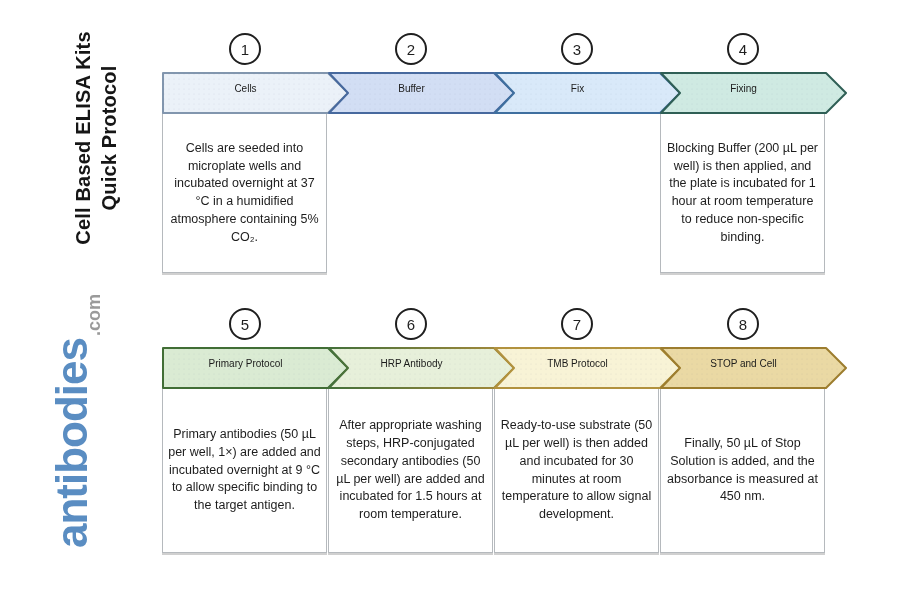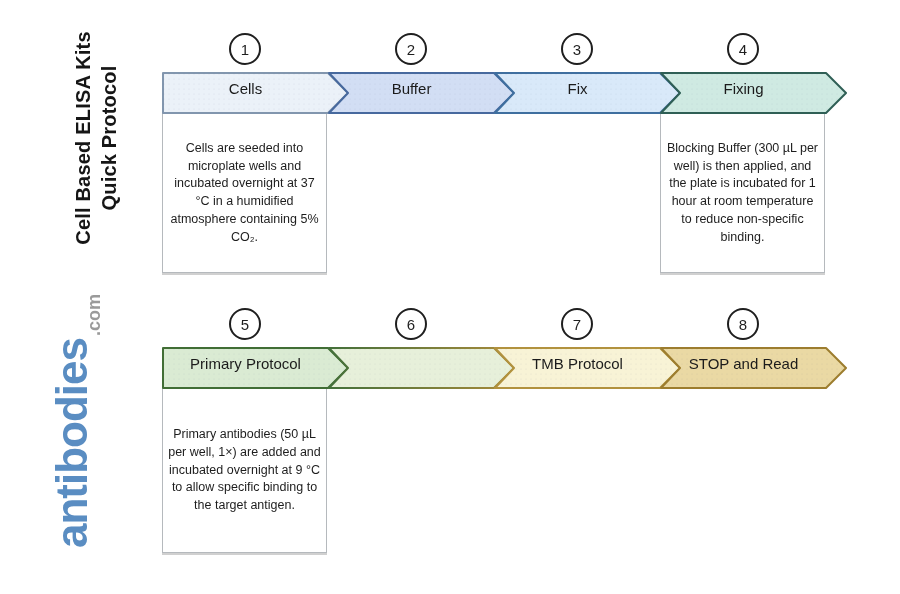--- a/index.html
+++ b/index.html
@@ -28,21 +28,21 @@
   
   .circle{
     position:absolute;width:28px;height:28px;border:2px solid #1f1f1f;border-radius:50%;
     background:#ffffff;display:flex;align-items:center;justify-content:center;
     font-size:15px;color:#1f1f1f;z-index:3;
   }
   .arrow-svg{position:absolute;width:188px;height:42px;z-index:1;}
   .arrow-label{
     position:absolute;width:167px;height:32px;z-index:2;
     display:flex;align-items:center;justify-content:center;
-    font-size:15px;color:#1b1b1b;
+    font-size:10px;color:#1b1b1b;
   }
   .desc-box{
     position:absolute;width:165px;
     background:#ffffff;border:1px solid #b5b9bd;
     box-shadow:0 2px 0 rgba(120,120,120,0.35);
     display:flex;align-items:center;justify-content:center;
     padding:6px 5px;box-sizing:border-box;z-index:0;
   }
   .desc-box p{
     margin:0;text-align:center;font-size:12.5px;line-height:1.42;color:#1d1d1d;
@@ -117,21 +117,21 @@
 
   <div class="circle r1 cc4">
       <span>4</span>
     </div>
   <svg class="arrow-svg r1 c4" viewBox="0 0 188 42">
     <polygon points="1,1 166,1 186,21 166,41 1,41 20,21" stroke-width="2" stroke-linejoin="round" fill="#cfeae2" stroke="#2f5f55"></polygon>
     <polygon points="1,1 166,1 186,21 166,41 1,41 20,21" fill="url(#dotpat)" stroke="none"></polygon>
   </svg>
   <div class="arrow-label r1 c4">Fixing</div>
   <div class="desc-box r1 c4">
-    <p>Blocking Buffer (300 µL per well) is then applied, and the plate is incubated for 1 hour at room temperature to reduce non-specific binding.</p>
+    <p>Blocking Buffer (200 µL per well) is then applied, and the plate is incubated for 1 hour at room temperature to reduce non-specific binding.</p>
   </div>
 
   <div class="circle r2 cc1">
       <span>5</span>
     </div>
   <svg class="arrow-svg r2 c1" viewBox="0 0 188 42">
     <polygon points="1,1 166,1 186,21 166,41 1,41" stroke-width="2" stroke-linejoin="round" fill="#daebd3" stroke="#416e35"></polygon>
     <polygon points="1,1 166,1 186,21 166,41 1,41" fill="url(#dotpat)" stroke="none"></polygon>
   </svg>
   <div class="arrow-label r2 c1">Primary Protocol</div>
@@ -139,32 +139,42 @@
     <p>Primary antibodies (50 µL per well, 1×) are added and incubated overnight at 9 °C to allow specific binding to the target antigen.</p>
   </div>
 
   <div class="circle r2 cc2">
       <span>6</span>
     </div>
   <svg class="arrow-svg r2 c2" viewBox="0 0 188 42">
     <polygon points="1,1 166,1 186,21 166,41 1,41 20,21" stroke-width="2" stroke-linejoin="round" fill="#e7f0da" stroke="url(#grad-greengold)"></polygon>
     <polygon points="1,1 166,1 186,21 166,41 1,41 20,21" fill="url(#dotpat)" stroke="none"></polygon>
   </svg>
+  <div class="arrow-label r2 c2">HRP Antibody</div>
+  <div class="desc-box r2 c2">
+    <p>After appropriate washing steps, HRP-conjugated secondary antibodies (50 µL per well) are added and incubated for 1.5 hours at room temperature.</p>
+  </div>
 
   <div class="circle r2 cc3">
       <span>7</span>
     </div>
   <svg class="arrow-svg r2 c3" viewBox="0 0 188 42">
     <polygon points="1,1 166,1 186,21 166,41 1,41 20,21" stroke-width="2" stroke-linejoin="round" fill="#f8f3d6" stroke="#b2923e"></polygon>
     <polygon points="1,1 166,1 186,21 166,41 1,41 20,21" fill="url(#dotpat)" stroke="none"></polygon>
   </svg>
   <div class="arrow-label r2 c3">TMB Protocol</div>
+  <div class="desc-box r2 c3">
+    <p>Ready-to-use substrate (50 µL per well) is then added and incubated for 30 minutes at room temperature to allow signal development.</p>
+  </div>
 
   <div class="circle r2 cc4">
       <span>8</span>
     </div>
   <svg class="arrow-svg r2 c4" viewBox="0 0 188 42">
     <polygon points="1,1 166,1 186,21 166,41 1,41 20,21" stroke-width="2" stroke-linejoin="round" fill="#ead9a4" stroke="#9d7d2e"></polygon>
     <polygon points="1,1 166,1 186,21 166,41 1,41 20,21" fill="url(#dotpat)" stroke="none"></polygon>
   </svg>
-  <div class="arrow-label r2 c4">STOP and Read</div>
+  <div class="arrow-label r2 c4">STOP and Cell</div>
+  <div class="desc-box r2 c4">
+    <p>Finally, 50 µL of Stop Solution is added, and the absorbance is measured at 450 nm.</p>
+  </div>
 
 </div>
 
 </body></html>

